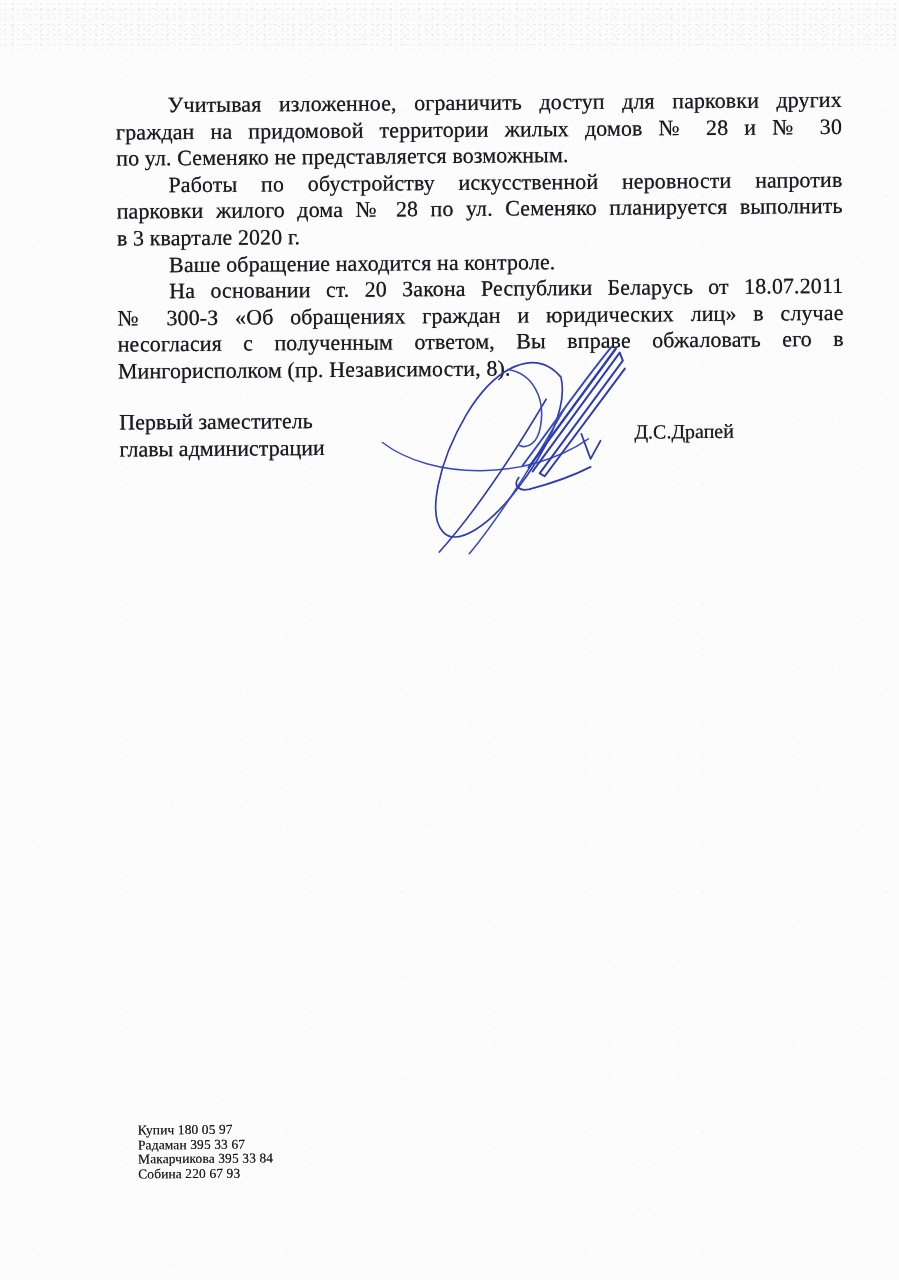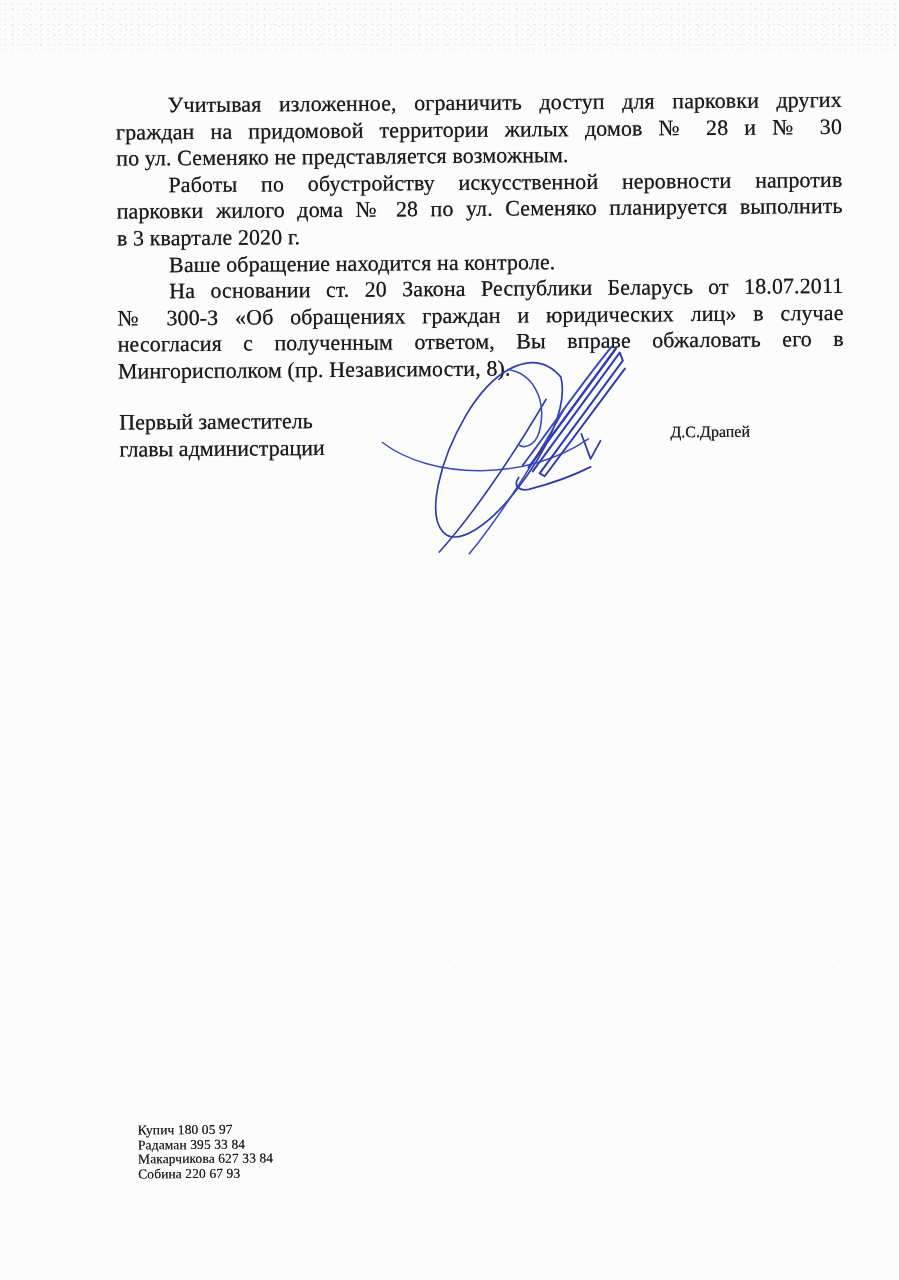--- a/index.html
+++ b/index.html
@@ -50,22 +50,22 @@
   }
   .p-line { text-align: justify; text-align-last: justify; white-space: normal; }
   .p-line.last { text-align: left; text-align-last: left; }
   .p-line.indent { text-indent: 52px; }
   .sig-title {
     position: absolute; left: 121px; top: 406px;
     font-size: 22px; line-height: 27px;
     text-shadow: 0 0 0.7px rgba(25,25,30,0.8);
   }
   .sig-name {
-    position: absolute; left: 672px; top: 420px;
-    font-size: 16px; line-height: 27px;
+    position: absolute; left: 636px; top: 420px;
+    font-size: 20px; line-height: 27px;
     text-shadow: 0 0 0.7px rgba(25,25,30,0.8);
   }
   .sig-svg { position: absolute; left: 378px; top: 340px; width: 300px; height: 215px; }
   .footer {
     position: absolute; left: 134px; top: 1121px;
     font-size: 13.5px; line-height: 14.5px;
     letter-spacing: 0.1px;
     text-shadow: 0 0 0.4px rgba(25,25,30,0.7);
   }
 </style>
@@ -122,19 +122,19 @@
 
       <path d="M 132 30 C 156 34, 170 58, 164 88 C 161 103, 152 110, 143 106" stroke="#3a49c0" stroke-width="1.6" stroke-linecap="round"></path>
 
       <path d="M 205 95 L 214 120 L 224 102" stroke="#2e3cae" stroke-width="1.8" stroke-linejoin="round" stroke-linecap="round"></path>
     </svg>
 
     <div class="sig-name">Д.С.Драпей</div>
 
     <div class="footer">
       <div>Купич 180 05 97</div>
-      <div>Радаман 395 33 84</div>
-      <div>Макарчикова 627 33 84</div>
+      <div>Радаман 395 33 67</div>
+      <div>Макарчикова 395 33 84</div>
       <div>Собина 220 67 93</div>
     </div>
 
   </div>
 </div>
 
 </body></html>

